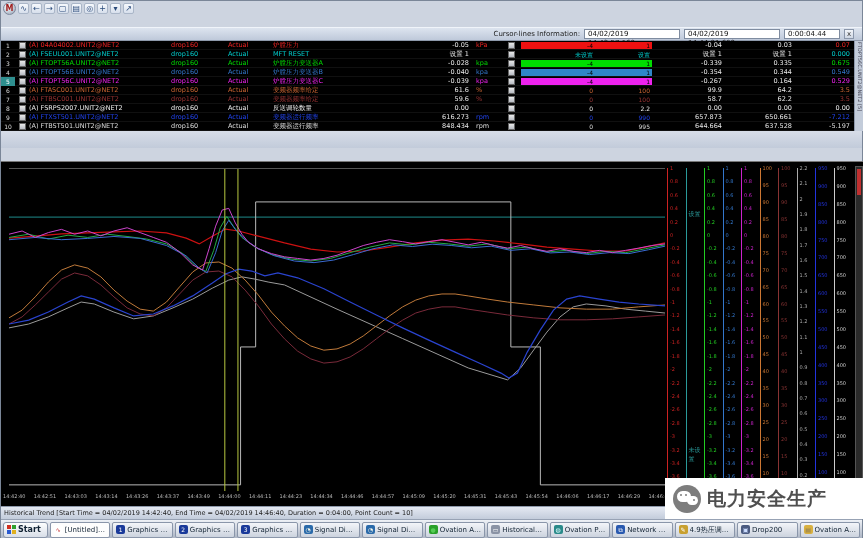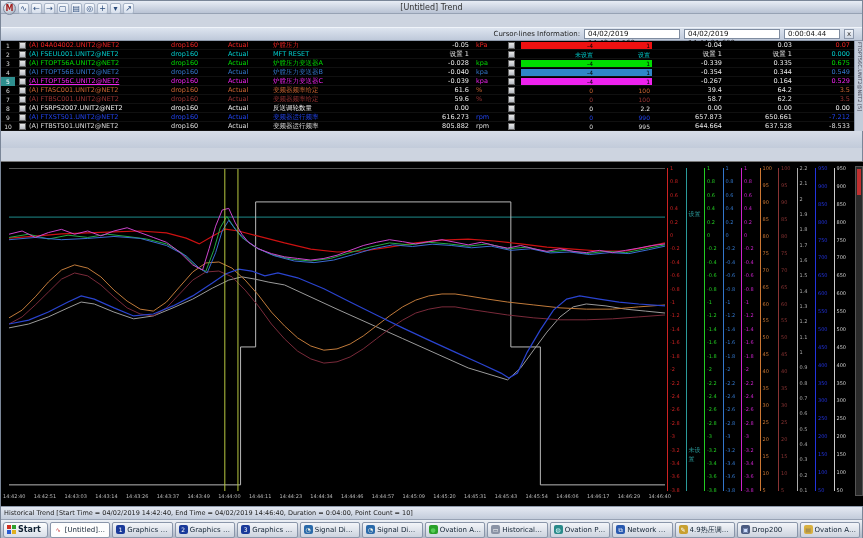--- a/index.html
+++ b/index.html
@@ -104,23 +104,20 @@
   #wm-logo .b2 { position:absolute; right:3px; top:11px; width:11px; height:9px; background:#fff; border-radius:5px; }
   #wm-logo .e1,#wm-logo .e2,#wm-logo .e3 { position:absolute; width:2px; height:2px; background:#7d7d7d; border-radius:50%; }
   #wm-logo .e1 { left:7px; top:9px; } #wm-logo .e2 { left:12px; top:9px; } #wm-logo .e3 { right:6px; top:14px; }
   #wm-text { font-size:19px; font-weight:bold; color:#4f4f4f; letter-spacing:1px; white-space:nowrap; }
 </style>
 </head>
 <body>
 
 <div id="app">
 
-  <div id="titlebar">
-    <div id="title-text">[Untitled] Trend</div>
-  </div>
   <div id="qat">
     <div id="app-logo">M</div>
   <span class="qat-btn">∿</span>
       <span class="qat-btn">←</span>
       <span class="qat-btn">→</span>
       <span class="qat-btn">▢</span>
       <span class="qat-btn">▤</span>
       <span class="qat-btn">◎</span>
       <span class="qat-btn">+</span>
       <span class="qat-btn">▾</span>
@@ -223,21 +220,21 @@
         </div>
         <div class="c-c1">-0.354</div>
         <div class="c-c2">0.344</div>
         <div class="c-delta" style="color: rgb(51, 119, 204);">0.549</div>
       </div>
       <div class="prow">
         <div class="c-num sel">5</div>
         <div>
           <span class="chk" style="display: block;"></span>
         </div>
-        <div class="c-name" style="color: rgb(238, 34, 238); text-decoration: underline;">(A) FTOPT56C.UNIT2@NET2</div>
+        <div class="c-name" style="color: rgb(238, 34, 238);">(A) FTOPT56C.UNIT2@NET2</div>
         <div style="color: rgb(238, 34, 238);">drop160</div>
         <div style="color: rgb(238, 34, 238);">Actual</div>
         <div style="color: rgb(238, 34, 238);">炉膛压力变送器C</div>
         <div class="c-val">-0.039</div>
         <div class="c-unit" style="color: rgb(238, 34, 238);">kpa</div>
         <div>
           <span class="chk" style="display: block;"></span>
         </div>
         <div class="c-bar" style="background: rgb(238, 34, 238);">
           <span class="minv" style="color: rgb(0, 0, 0);">-4</span>
@@ -258,21 +255,21 @@
         <div style="color: rgb(204, 102, 51);">变频器频率给定</div>
         <div class="c-val">61.6</div>
         <div class="c-unit" style="color: rgb(204, 102, 51);">%</div>
         <div>
           <span class="chk" style="display: block;"></span>
         </div>
         <div class="c-bar">
           <span class="minv" style="color: rgb(204, 102, 51);">0</span>
           <span class="maxv" style="color: rgb(204, 102, 51);">100</span>
         </div>
-        <div class="c-c1">39.4</div>
+        <div class="c-c1">99.9</div>
         <div class="c-c2">64.2</div>
         <div class="c-delta" style="color: rgb(204, 102, 51);">3.5</div>
       </div>
       <div class="prow">
         <div class="c-num">7</div>
         <div>
           <span class="chk" style="display: block;"></span>
         </div>
         <div class="c-name" style="color: rgb(153, 51, 51);">(A) FTBSC001.UNIT2@NET2</div>
         <div style="color: rgb(153, 51, 51);">drop160</div>
@@ -337,32 +334,32 @@
       </div>
       <div class="prow">
         <div class="c-num">10</div>
         <div>
           <span class="chk" style="display: block;"></span>
         </div>
         <div class="c-name" style="color: rgb(221, 221, 221);">(A) FTBST501.UNIT2@NET2</div>
         <div style="color: rgb(221, 221, 221);">drop160</div>
         <div style="color: rgb(221, 221, 221);">Actual</div>
         <div style="color: rgb(221, 221, 221);">变频器运行频率</div>
-        <div class="c-val">805.882</div>
+        <div class="c-val">848.434</div>
         <div class="c-unit" style="color: rgb(221, 221, 221);">rpm</div>
         <div>
           <span class="chk" style="display: block;"></span>
         </div>
         <div class="c-bar">
           <span class="minv" style="color: rgb(221, 221, 221);">0</span>
           <span class="maxv" style="color: rgb(221, 221, 221);">995</span>
         </div>
         <div class="c-c1">644.664</div>
         <div class="c-c2">637.528</div>
-        <div class="c-delta" style="color: rgb(221, 221, 221);">-8.533</div>
+        <div class="c-delta" style="color: rgb(221, 221, 221);">-5.197</div>
       </div>
     </div>
   <div id="table-side">
     <span>FTOPT56C.UNIT2@NET2 [5]</span>
   </div>
 
   <div id="gapstrip"></div>
 
   <div id="chartwrap">
     <div id="plot">
@@ -658,20 +655,30 @@
         <span>14:46:29</span>
         <span>14:46:40</span>
       </div>
     <div id="chart-scroll">
       <div class="thumb"></div>
     </div>
   </div>
 
   <div id="statusbar">Historical Trend [Start Time = 04/02/2019 14:42:40,  End Time = 04/02/2019 14:46:40,  Duration = 0:04:00,  Point Count = 10]</div>
 
+  <div id="watermark">
+    <div id="wm-logo">
+      <i class="b1"></i>
+        <i class="b2"></i>
+        <i class="e1"></i>
+        <i class="e2"></i>
+        <i class="e3"></i>
+    </div>
+    <div id="wm-text">电力安全生产</div>
+  </div>
 
   <div id="taskbar">
     <div id="start-btn">
       <span id="start-flag">
         <i style="background:#d03020"></i>
           <i style="background:#30a030"></i>
           <i style="background:#2a5ad0"></i>
           <i style="background:#e0b020"></i>
       </span>
       <span>Start</span>

